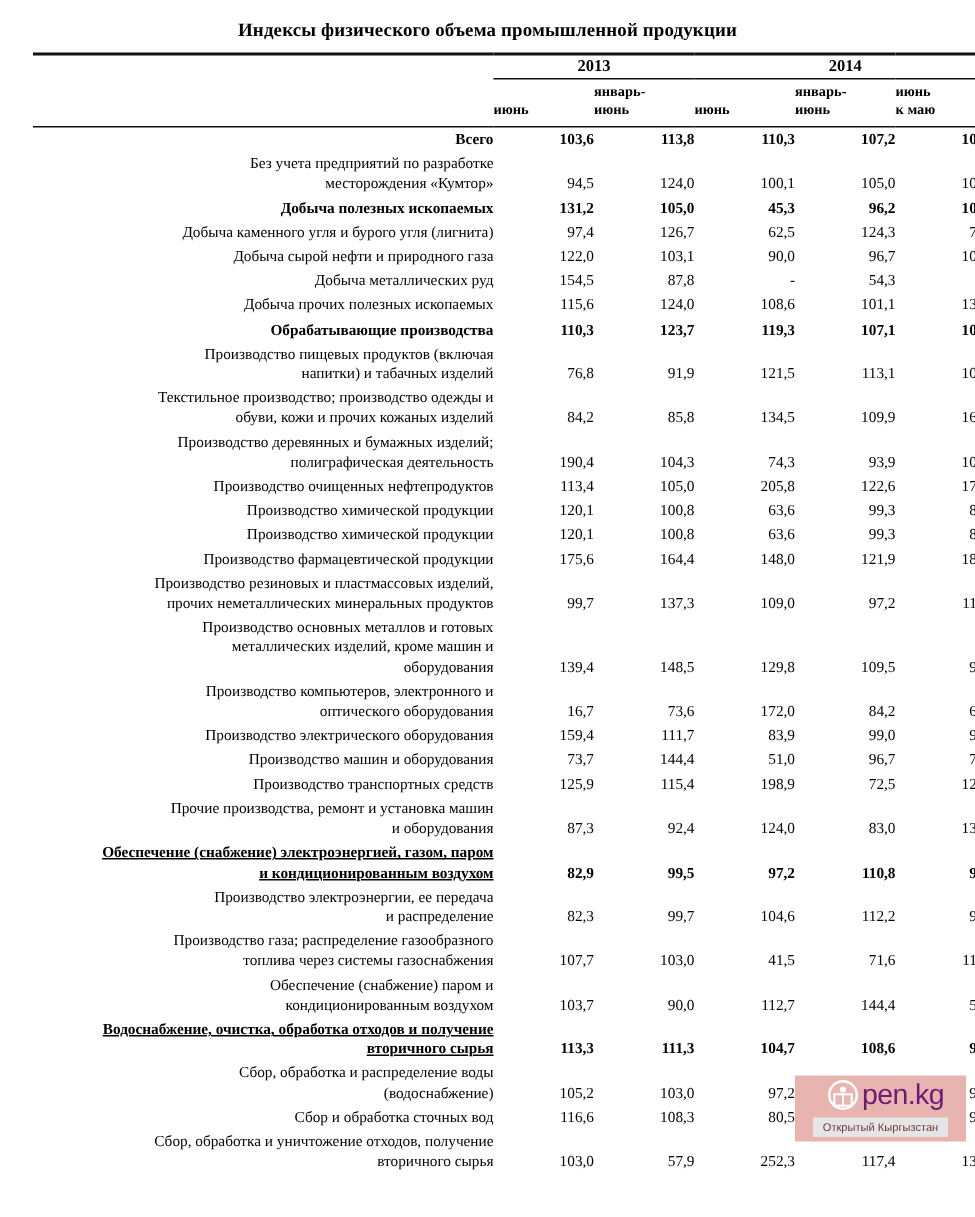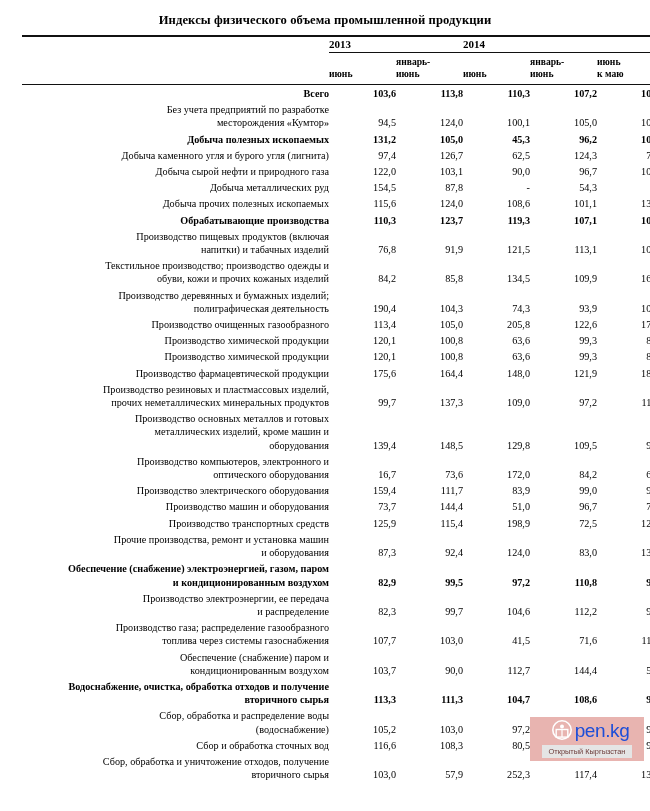--- a/index.html
+++ b/index.html
@@ -70,21 +70,21 @@
   }
   .rule-thin td {
     border-top: 1px solid #111;
     height: 0;
     font-size: 0;
     line-height: 0;
   }
 
   
   .yr {
-    text-align: left;
+    text-align: center;
     font-weight: bold;
     font-size: 11px;
     padding: 1px 0 2px 0 !important;
   }
 
   
   .sub-h {
     text-align: left;
     font-weight: bold;
     font-size: 9.6px;
@@ -107,21 +107,21 @@
   td.num {
     text-align: right;
     padding-right: 4px;
     line-height: 13.2px;
     white-space: nowrap;
   }
   .b td { font-weight: bold; }
   .ind1 { padding-left: 9px; text-indent: 0; }
   .ind2 { padding-left: 20px; text-indent: -11px; }
   .ind0 { padding-left: 0px; }
-  .ind0h { padding-left: 0px; text-indent: 0; }
+  .ind0h { padding-left: 0px; text-indent: 0; text-decoration: underline; }
 
   
   .watermark {
     position: absolute;
     right: 6px;
     bottom: 6px;
     width: 114px;
     height: 44px;
     background: #e8b4b0;
     display: flex;
@@ -137,21 +137,21 @@
     margin-left: 6px;
   }
   .wm-mark {
     width: 22px;
     height: 22px;
     position: relative;
   }
   .wm-text {
     font-family: "Liberation Sans", "DejaVu Sans", sans-serif;
     font-size: 19px;
-    color: #1d4ed8;
+    color: #701a75;
     letter-spacing: -0.4px;
     line-height: 20px;
   }
   .wm-badge {
     margin-top: 3px;
     background: #e5e5e5;
     color: #6b3b39;
     font-family: "Liberation Sans", "DejaVu Sans", sans-serif;
     font-size: 7.4px;
     padding: 2px 7px;
@@ -293,21 +293,21 @@
           <tr class="data-row">
             <td class="lbl ind2">Производство деревянных и бумажных изделий;
 полиграфическая деятельность</td>
             <td class="num">190,4</td>
             <td class="num">104,3</td>
             <td class="num">74,3</td>
             <td class="num">93,9</td>
             <td class="num">101,0</td>
           </tr>
           <tr class="data-row">
-            <td class="lbl ind1">Производство очищенных газообразного</td>
+            <td class="lbl ind1">Производство очищенных нефтепродуктов</td>
             <td class="num">113,4</td>
             <td class="num">105,0</td>
             <td class="num">205,8</td>
             <td class="num">122,6</td>
             <td class="num">178,1</td>
           </tr>
           <tr class="data-row">
             <td class="lbl ind1">Производство химической продукции</td>
             <td class="num">120,1</td>
             <td class="num">100,8</td>

